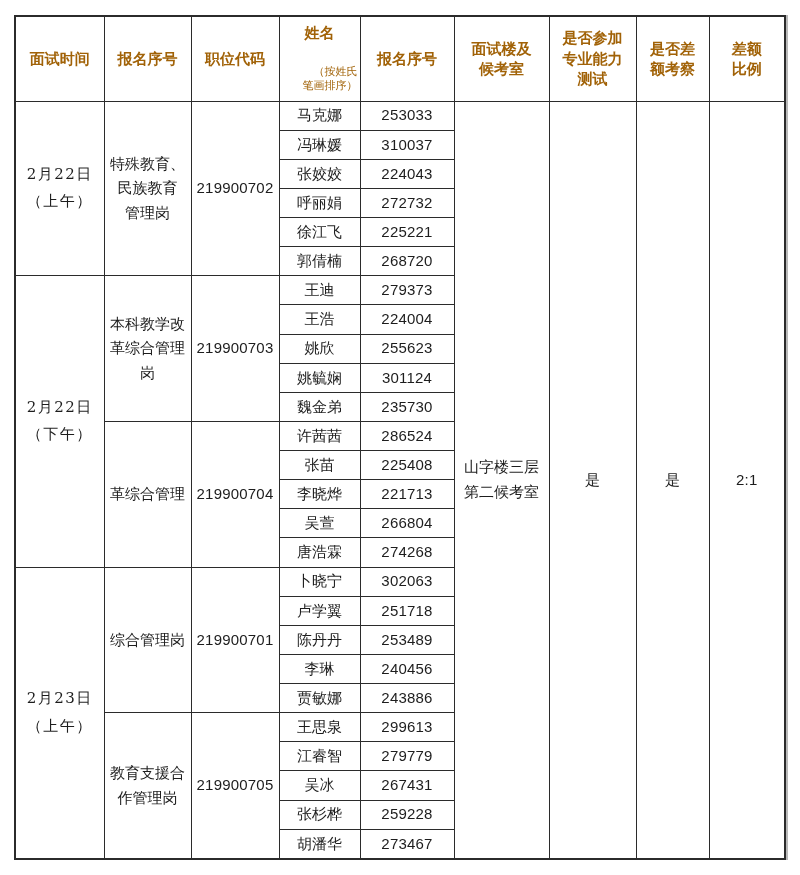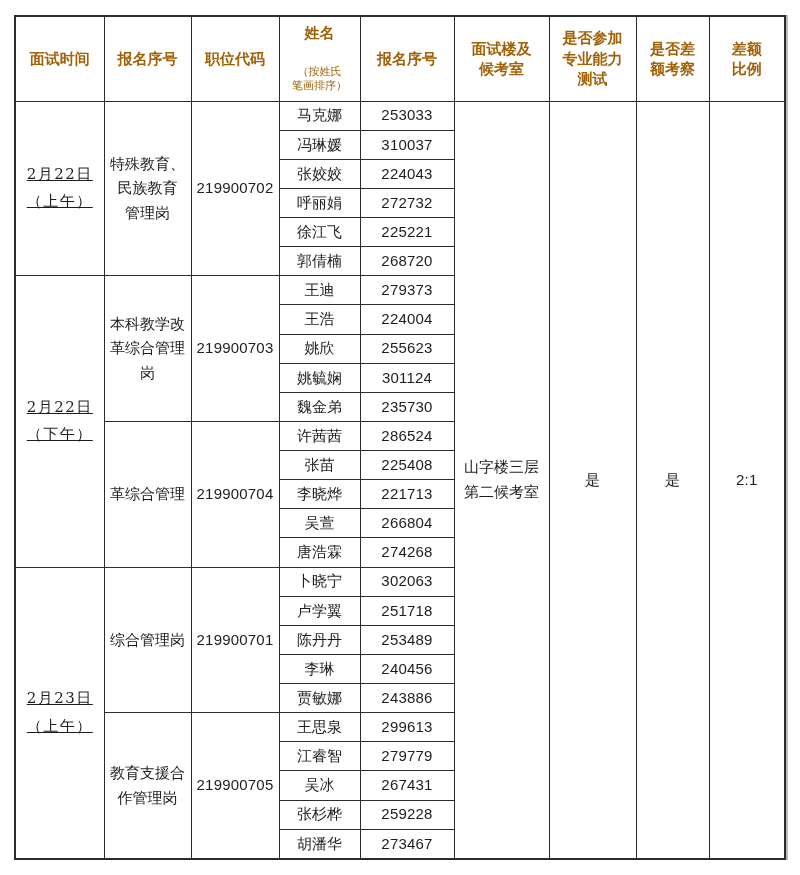--- a/index.html
+++ b/index.html
@@ -45,30 +45,31 @@
     font-size: 15px;
     line-height: 1.35;
     color: #a16207;
   }
   th .subnote {
     font-family: "DejaVu Serif", "Liberation Serif", serif;
     font-weight: 400;
     font-size: 11px;
     line-height: 1.35;
     margin-top: 21px;
+    text-align: right;
   }
   tbody td {
     font-size: 15px;
     line-height: 1.62;
   }
   td.num {
     font-family: Liberation Sans, sans-serif;
     letter-spacing: 0.2px;
   }
-  td.time-cell { letter-spacing: 1.5px; line-height: 1.85; text-decoration: underline; }
+  td.time-cell { letter-spacing: 1.5px; line-height: 1.85; }
   td.lines div { display: block; }
 </style>
 </head>
 <body>
 
 <div class="page">
   <table class="schedule">
     <colgroup>
       <col style="width:89px">
       <col style="width:87px">

